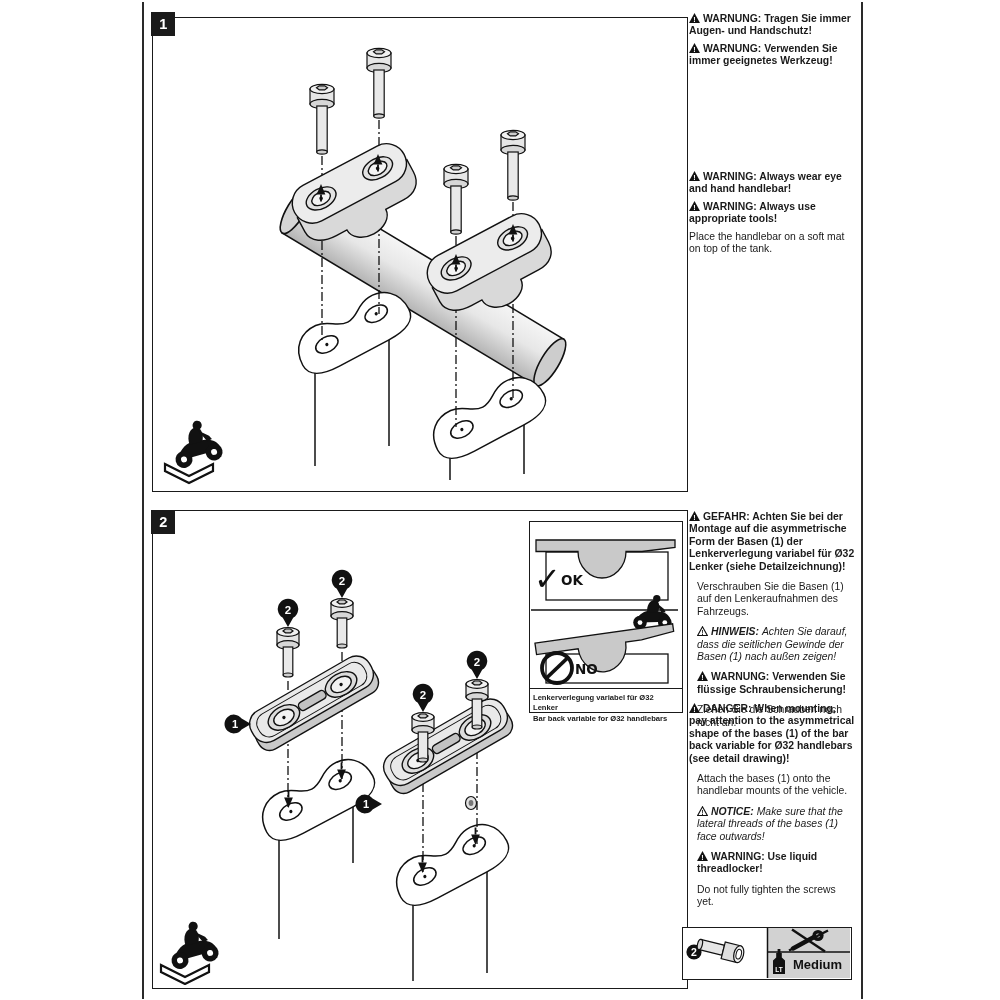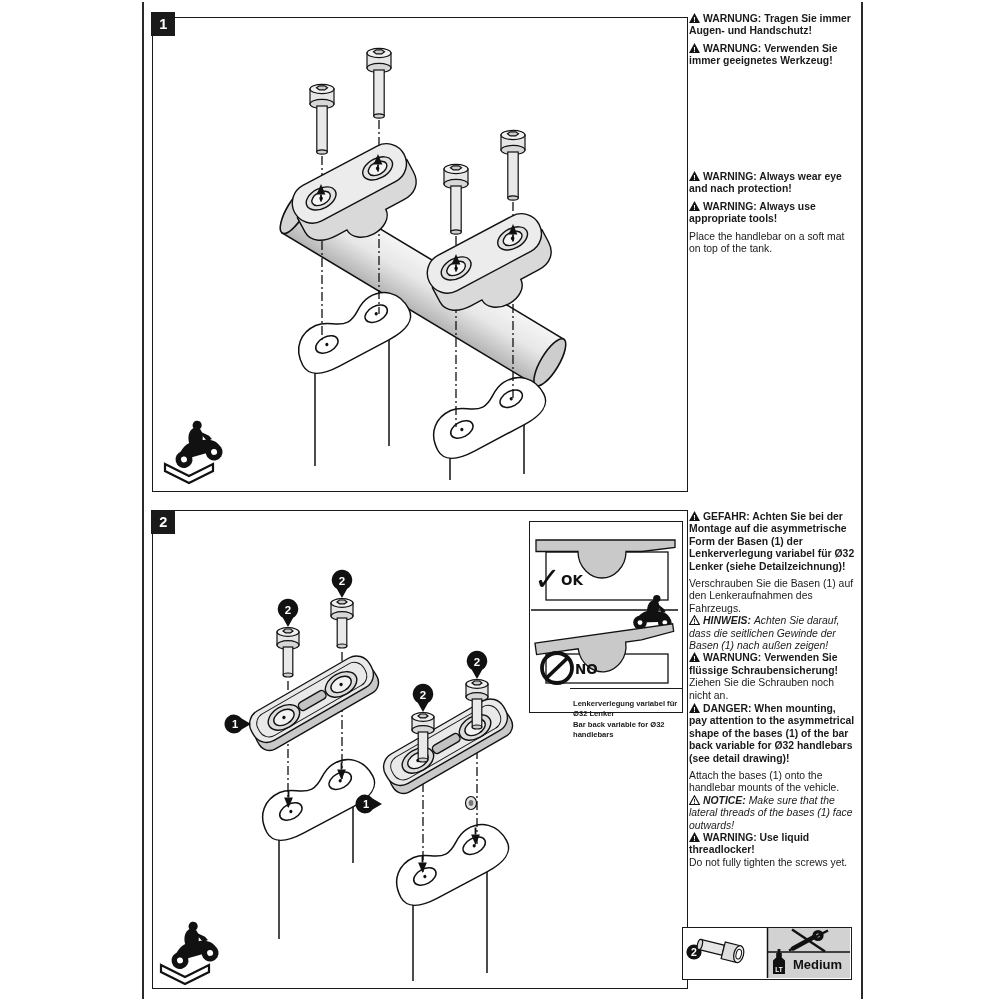--- a/index.html
+++ b/index.html
@@ -7,30 +7,30 @@
         font-family:"Liberation Sans",sans-serif;color:#1a1a1a;}
   .pageline{position:absolute;top:2px;height:997px;width:2px;background:#2a2a2a;}
   .panel{position:absolute;border:1.6px solid #1a1a1a;background:#fff;}
   .badge{position:absolute;width:24px;height:24px;background:#1a1a1a;color:#fff;
          display:flex;align-items:center;justify-content:center;
          font-size:14.5px;font-weight:bold;z-index:4;}
   .figsvg{position:absolute;left:0;top:0;}
   
   .tb{position:absolute;left:689px;width:167px;font-size:10.4px;line-height:12.4px;}
   .tb p{margin:0 0 5px 0;}
-  .tb p.t{margin:0;}
+  .tb p.t{margin:8px;}
   .tb .w{font-weight:bold;}
   .tb .i{font-style:italic;text-align:center;}
   .tb .bi{font-weight:bold;font-style:italic;margin-right:3px;}
   .tri{display:inline-block;vertical-align:-1px;margin-right:3px;}
   
   .inset{position:absolute;border:1.6px solid #1a1a1a;background:#fff;z-index:3;}
   .inset-caption{position:absolute;left:0;right:0;bottom:0;height:24px;
-    border-top:1.5px solid #1a1a1a;padding:10px 3px;box-sizing:border-box;
-    font-size:7.6px;font-weight:bold;line-height:1.35;margin-left:40px;}
+    border-top:1.5px solid #1a1a1a;padding:4px 3px;box-sizing:border-box;
+    font-size:7.6px;font-weight:bold;line-height:1.35;}
   
   .partsbox{position:absolute;left:682px;top:927px;width:170px;height:53px;
     border:1.6px solid #1a1a1a;background:#fff;box-sizing:border-box;z-index:5;}
 </style>
 </head>
 <body>
 
 <div class="page">
 
   <div class="pageline" style="left:142px"></div>
@@ -272,21 +272,21 @@
           <path d="M6 0 L12 11 H0 Z" fill="#111"></path>
           <text x="6" y="9.6" text-anchor="middle" font-size="8" font-weight="bold" fill="#fff">!</text>
         </svg><span>WARNUNG: Verwenden Sie immer geeignetes Werkzeug!</span></p>
   </div>
 
   <div class="tb" style="top:171px">
     <p class="w">
       <svg class="tri" width="11" height="10" viewBox="0 0 12 11">
           <path d="M6 0 L12 11 H0 Z" fill="#111"></path>
           <text x="6" y="9.6" text-anchor="middle" font-size="8" font-weight="bold" fill="#fff">!</text>
-        </svg><span>WARNING: Always wear eye and nach protection!</span></p>
+        </svg><span>WARNING: Always wear eye and hand handlebar!</span></p>
     <p class="w">
       <svg class="tri" width="11" height="10" viewBox="0 0 12 11">
           <path d="M6 0 L12 11 H0 Z" fill="#111"></path>
           <text x="6" y="9.6" text-anchor="middle" font-size="8" font-weight="bold" fill="#fff">!</text>
         </svg><span>WARNING: Always use appropriate tools!</span></p>
     <p>Place the handlebar on a soft mat on top of the tank.</p>
   </div>
 
   <div class="tb" style="top:511px">
     <p class="w">

